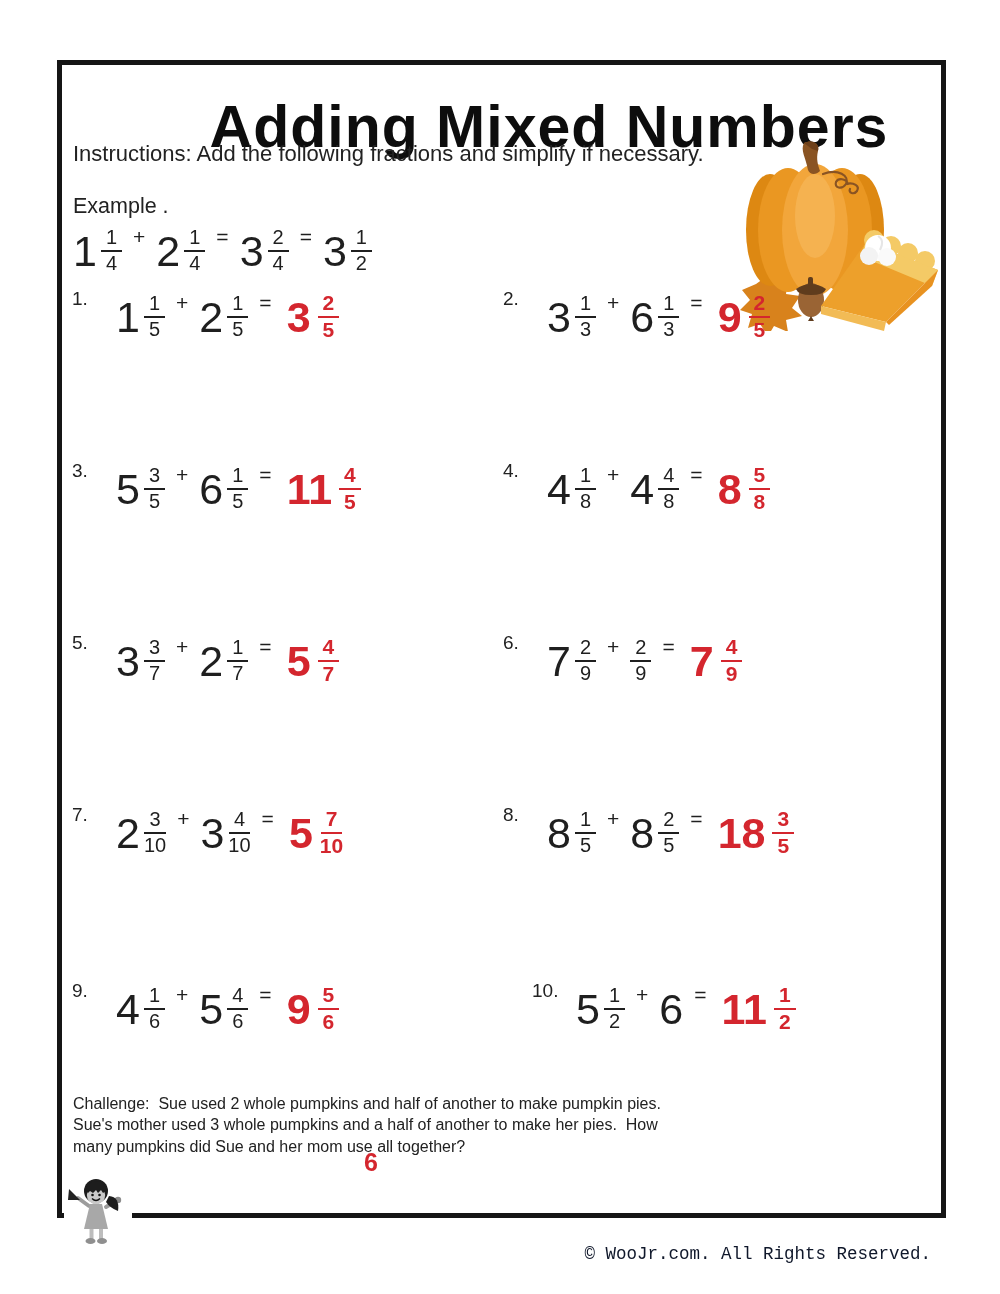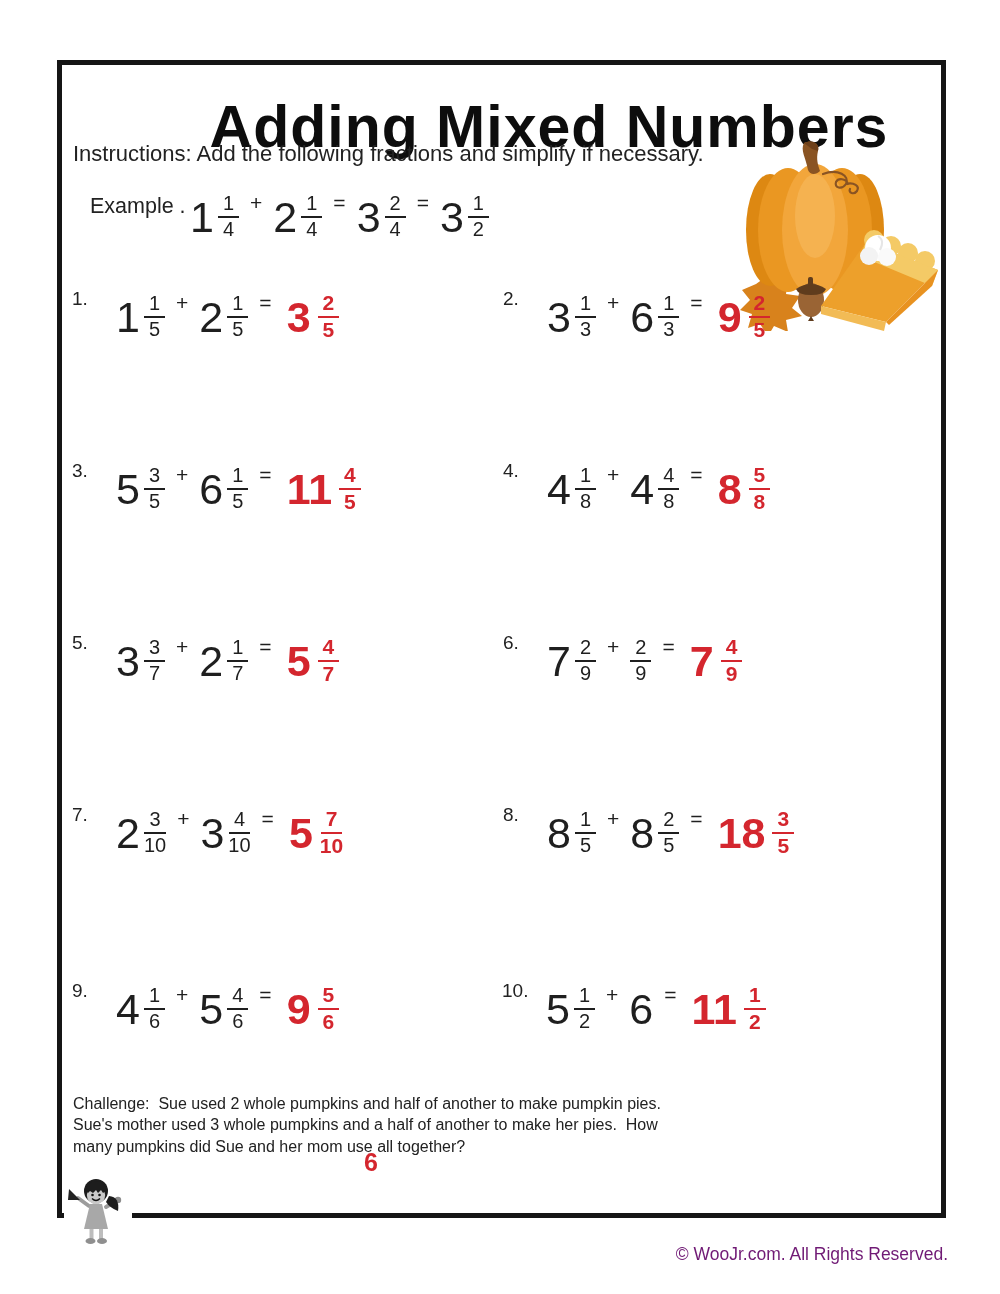--- a/index.html
+++ b/index.html
@@ -43,21 +43,21 @@
 
   .challenge{
     position:absolute;left:73px;top:1077px;width:884px;
     font-size:16px;line-height:1.34;color:#222;white-space:pre-wrap;
   }
   .challenge-answer{
     position:absolute;left:364px;top:1148px;
     font-size:25px;font-weight:bold;color:var(--red);
   }
   .footer-copyright{
-    position:absolute;right:52px;top:1226px;font-size:17.5px;color:#701a75;
+    position:absolute;right:69px;top:1226px;font-size:17.5px;color:#0f172a;font-family:Liberation Mono, monospace;
   }
 </style>
 </head>
 <body style="--red: #d4262e;">
 
 <div class="frame"></div>
 
 <h1 class="title">Adding Mixed Numbers</h1>
 <p class="instructions">Instructions: Add the following fractions and simplify if necessary.</p>
 
@@ -83,21 +83,21 @@
   <circle cx="180" cy="117" r="10" fill="#f4ca66"></circle>
   <circle cx="197" cy="125" r="10" fill="#f4ca66"></circle>
   <path d="M138 106 L210 134 L204 150 L132 120 Z" fill="#f4ca66"></path>
   <path d="M204 150 L210 134 L158 186 L161 189 Z" fill="#e89220"></path>
   <circle cx="150" cy="112" r="13" fill="#ffffff"></circle>
   <circle cx="141" cy="120" r="9" fill="#f3f3f3"></circle>
   <circle cx="159" cy="121" r="9" fill="#fafafa"></circle>
   <path d="M150 100 q7 4 2 14" stroke="#e6e6e6" stroke-width="2" fill="none"></path>
 </svg>
 
-<div class="problem example" id="example-row" style="left: 90px; top: 185px;">
+<div class="problem example" id="example-row" style="left: 73px; top: 185px; flex-direction: column;">
     <span class="plabel">Example .</span>
     <span class="expr">
       <span class="term">
         <span class="whole">1</span>
         <span class="frac">
           <span class="fn">1</span>
           <span class="fd">4</span>
         </span>
       </span>
       <span class="op">+</span>
@@ -372,21 +372,21 @@
         <span class="op">=</span>
         <span class="term ans">
           <span class="whole">9</span>
           <span class="frac">
             <span class="fn">5</span>
             <span class="fd">6</span>
           </span>
         </span>
       </span>
     </div>
-    <div class="problem" style="left: 502px; top: 977px;">
+    <div class="problem" style="left: 532px; top: 977px;">
       <span class="plabel">10.</span>
       <span class="expr">
         <span class="term">
           <span class="whole">5</span>
           <span class="frac">
             <span class="fn">1</span>
             <span class="fd">2</span>
           </span>
         </span>
         <span class="op">+</span>

